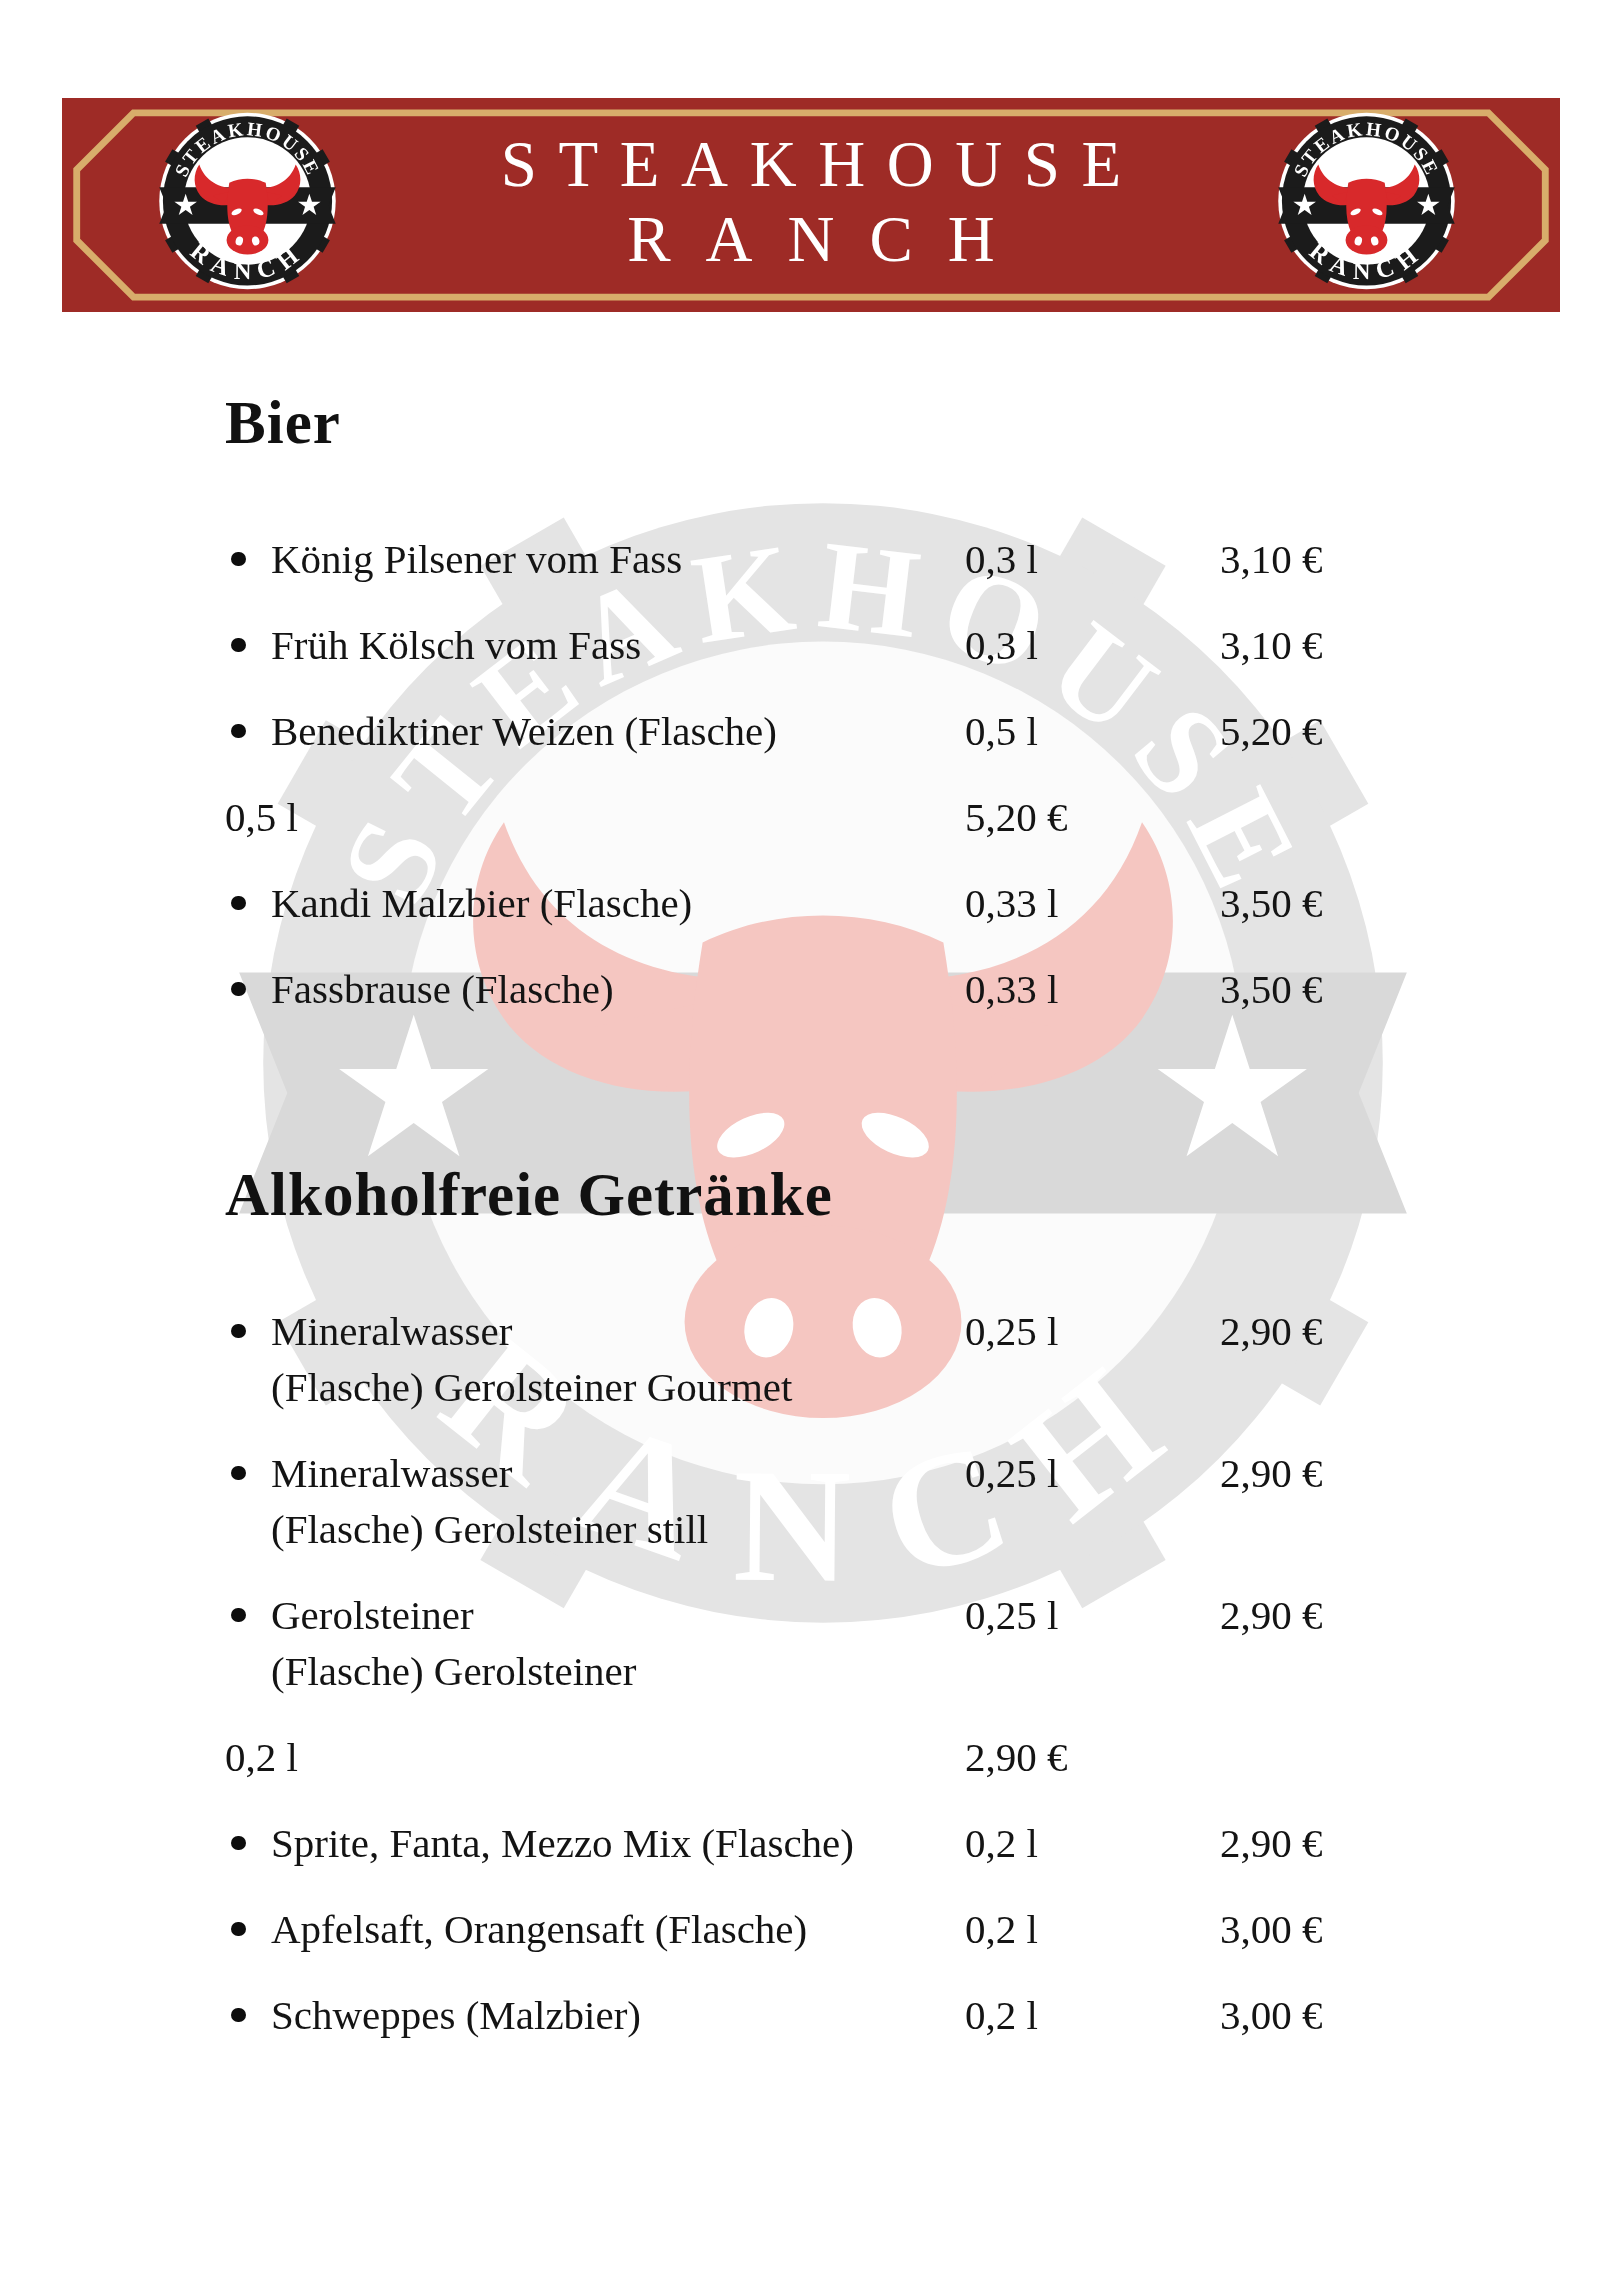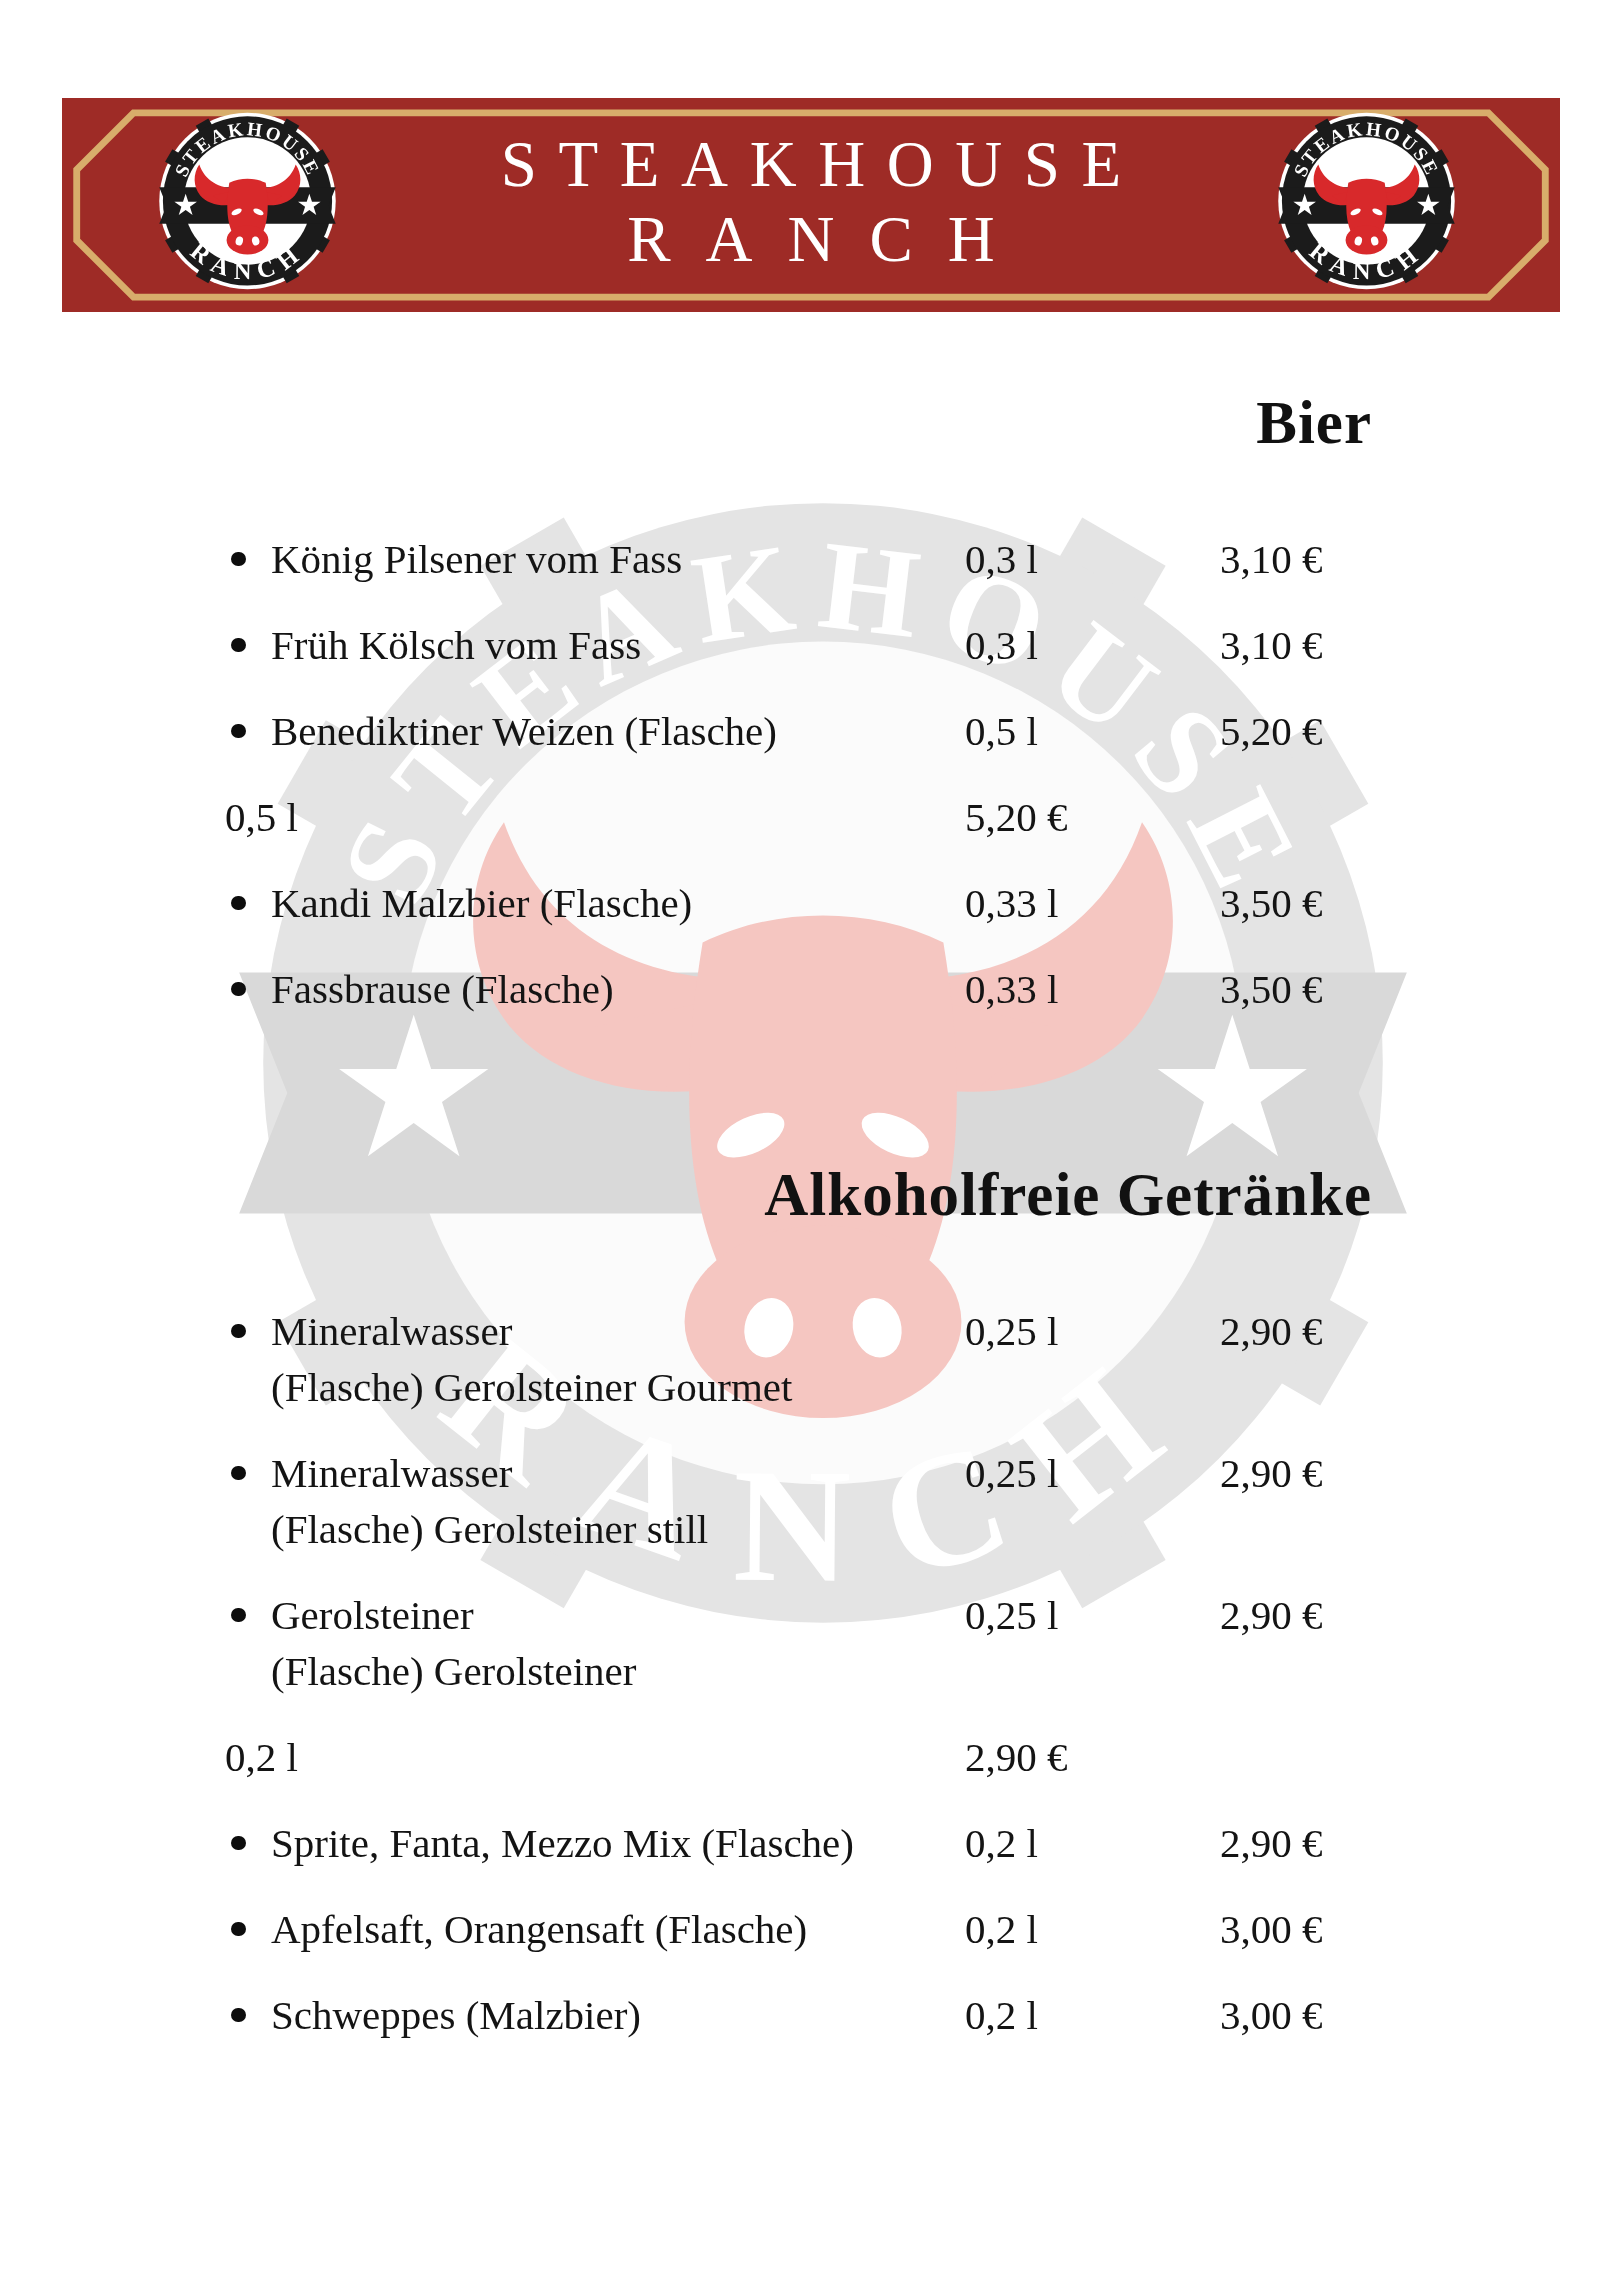--- a/index.html
+++ b/index.html
@@ -58,21 +58,21 @@
     z-index:0;
   }
 
   
   .content {
     position:absolute; left:225px; top:392px;
     width:1147px; z-index:1;
   }
   .section-title {
     font-size:61px; line-height:61px; font-weight:bold;
-    margin:0 0 78px 0; letter-spacing:1px; color:#111111;text-align:right;
+    margin:0 0 78px 0; letter-spacing:1px; color:#111111;
   }
   .section + .section { margin-top:117px; }
   .rows { overflow:hidden; }
   .row {
     display:grid;
     grid-template-columns:740px 255px 147px;
     margin-bottom:30px;
     font-size:41px; line-height:56px;
   }
   .name { position:relative; padding-left:46px; }

